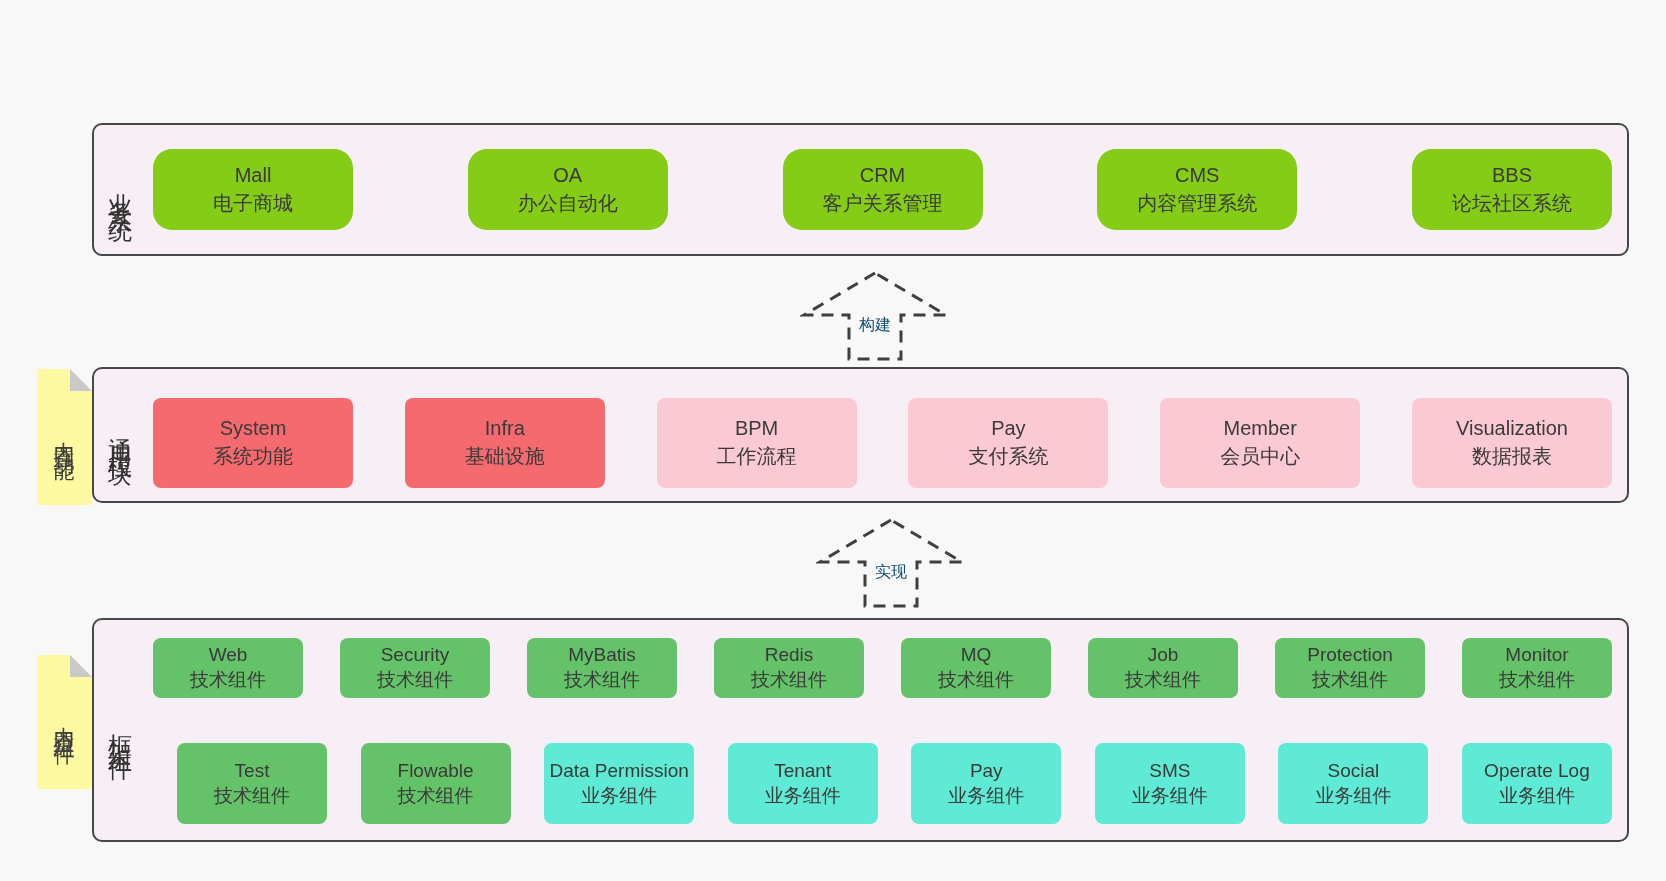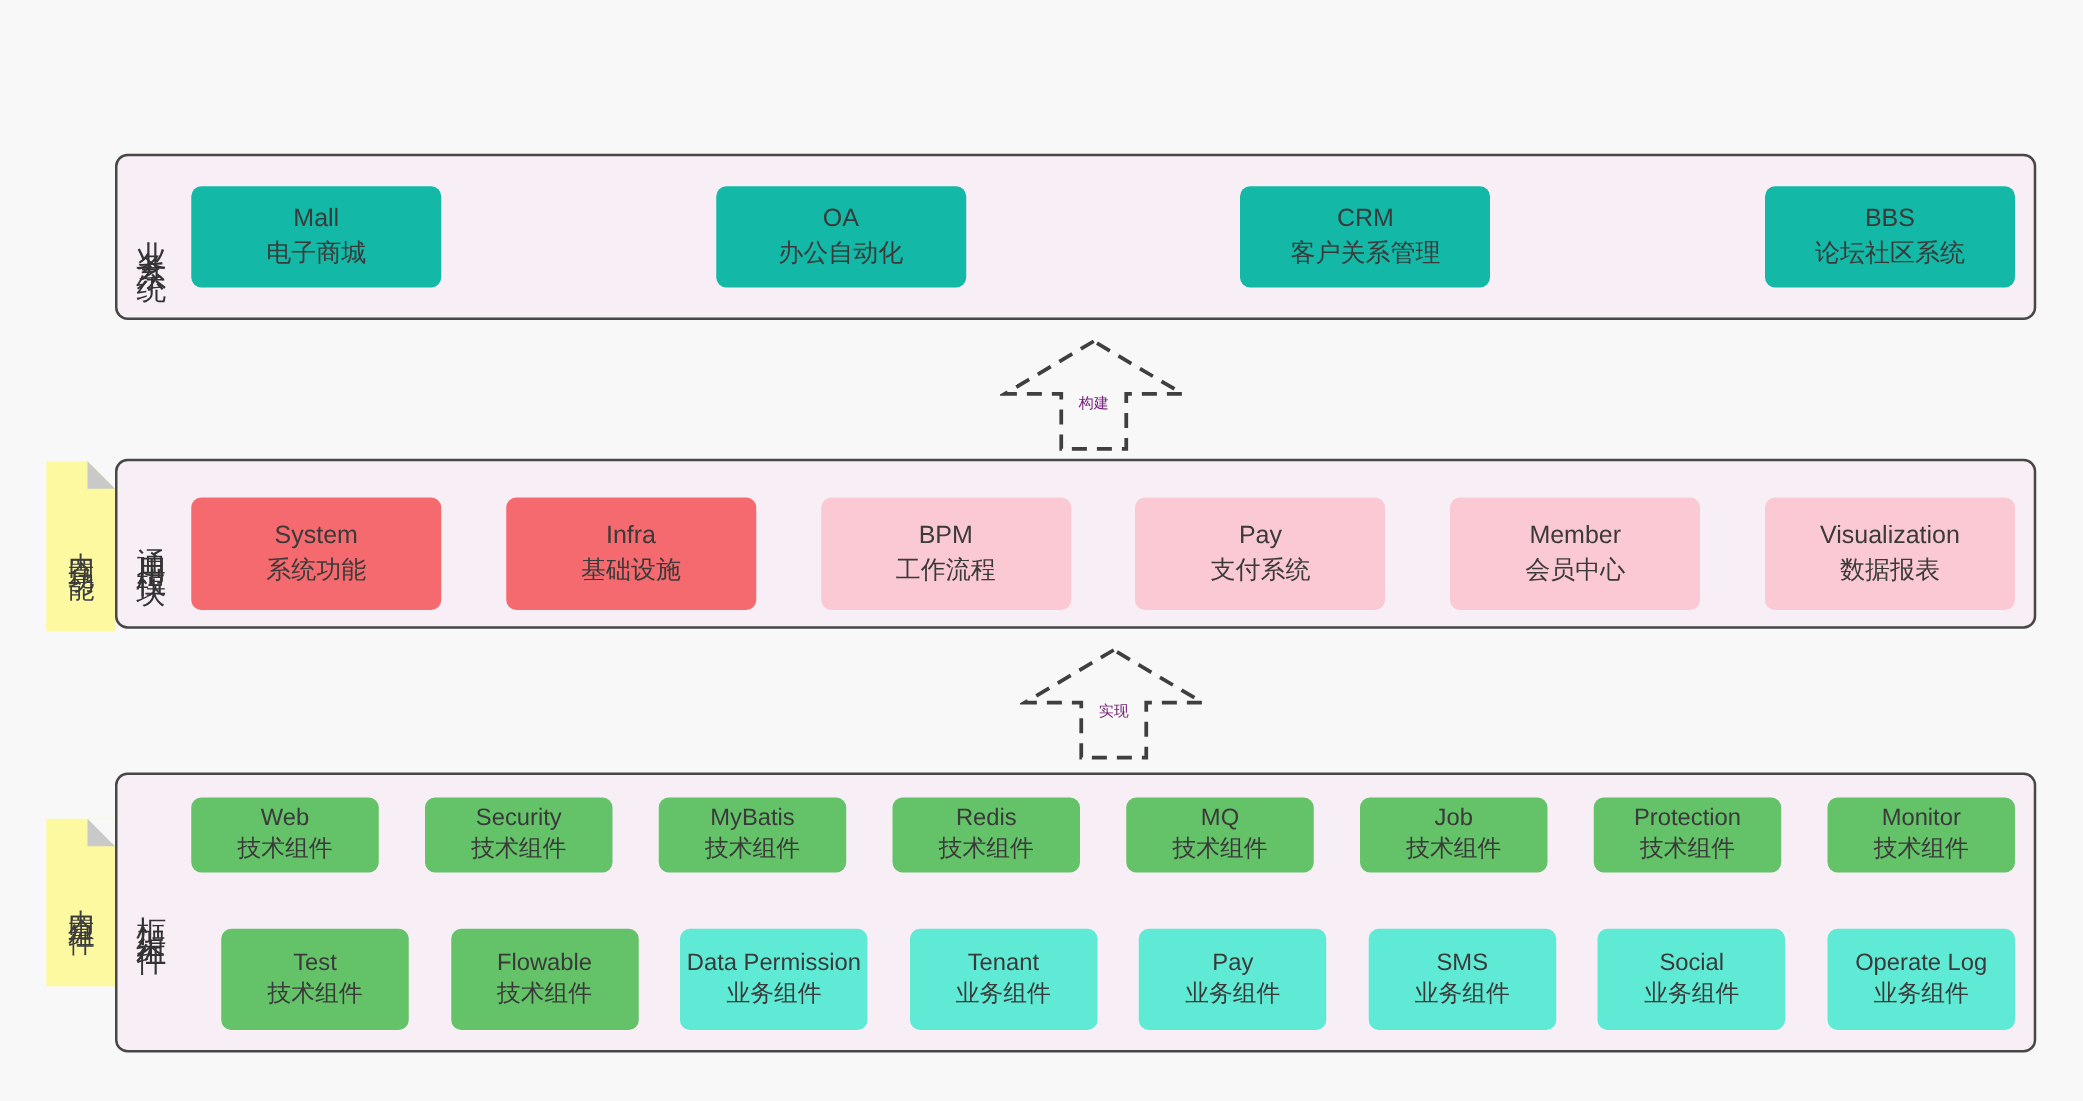--- a/index.html
+++ b/index.html
@@ -40,21 +40,21 @@
   .box {
     border-radius:8px; display:flex; flex-direction:column;
     align-items:center; justify-content:center; text-align:center;
     font-size:20px; line-height:1.38; color:#3a3a3a;
   }
   #c-business .box { width:200px; height:81px; }
   #c-modules  .box { width:200px; height:90px; }
   #c-components .box { width:150px; height:60px; font-size:19px; line-height:1.3; }
   #c-components .row2 .box { height:81px; }
 
-  .blue  { background:#14b8a6; }
+  .blue  { background:#84cc16;border-radius:19px; }
   .red   { background:#f56a6e; }
   .pink  { background:#fbc9d3; }
   .green { background:#64c268; }
   .lightgreen { background:#5eead4; }
 
   
   .note {
     position:absolute; left:37px; width:55px; background:#fcf9a1;
     display:flex; align-items:center; justify-content:center;
   }
@@ -77,21 +77,21 @@
   .arrow { position:absolute; width:150px; height:92px; }
   #arrow-build     { left:800px; top:270px; }
   #arrow-implement { left:816px; top:517px; }
   .arrow svg { display:block; width:150px; height:92px; }
   .arrow polygon {
     fill:none; stroke:#3f3f3f; stroke-width:3;
     stroke-dasharray:12 8; stroke-linejoin:miter;
   }
   .arrow-label {
     position:absolute; left:50%; top:45px; transform:translateX(-50%);
-    background:#f8f8f8; padding:0 3px; font-size:12px; color:#701a75;
+    background:#f8f8f8; padding:0 3px; font-size:16px; color:#0c4a6e;
     white-space:nowrap; line-height:1.2;
   }
 </style>
 </head>
 <body>
 
 <div>
 
   <div class="container" id="c-business">
     <div class="vlabel">
@@ -102,20 +102,24 @@
         <span>Mall</span>
         <span>电子商城</span>
       </div>
       <div class="box blue">
         <span>OA</span>
         <span>办公自动化</span>
       </div>
       <div class="box blue">
         <span>CRM</span>
         <span>客户关系管理</span>
+      </div>
+      <div class="box blue">
+        <span>CMS</span>
+        <span>内容管理系统</span>
       </div>
       <div class="box blue">
         <span>BBS</span>
         <span>论坛社区系统</span>
       </div>
     </div>
   </div>
 
   <div class="arrow" id="arrow-build">
     <svg viewBox="0 0 150 92">

